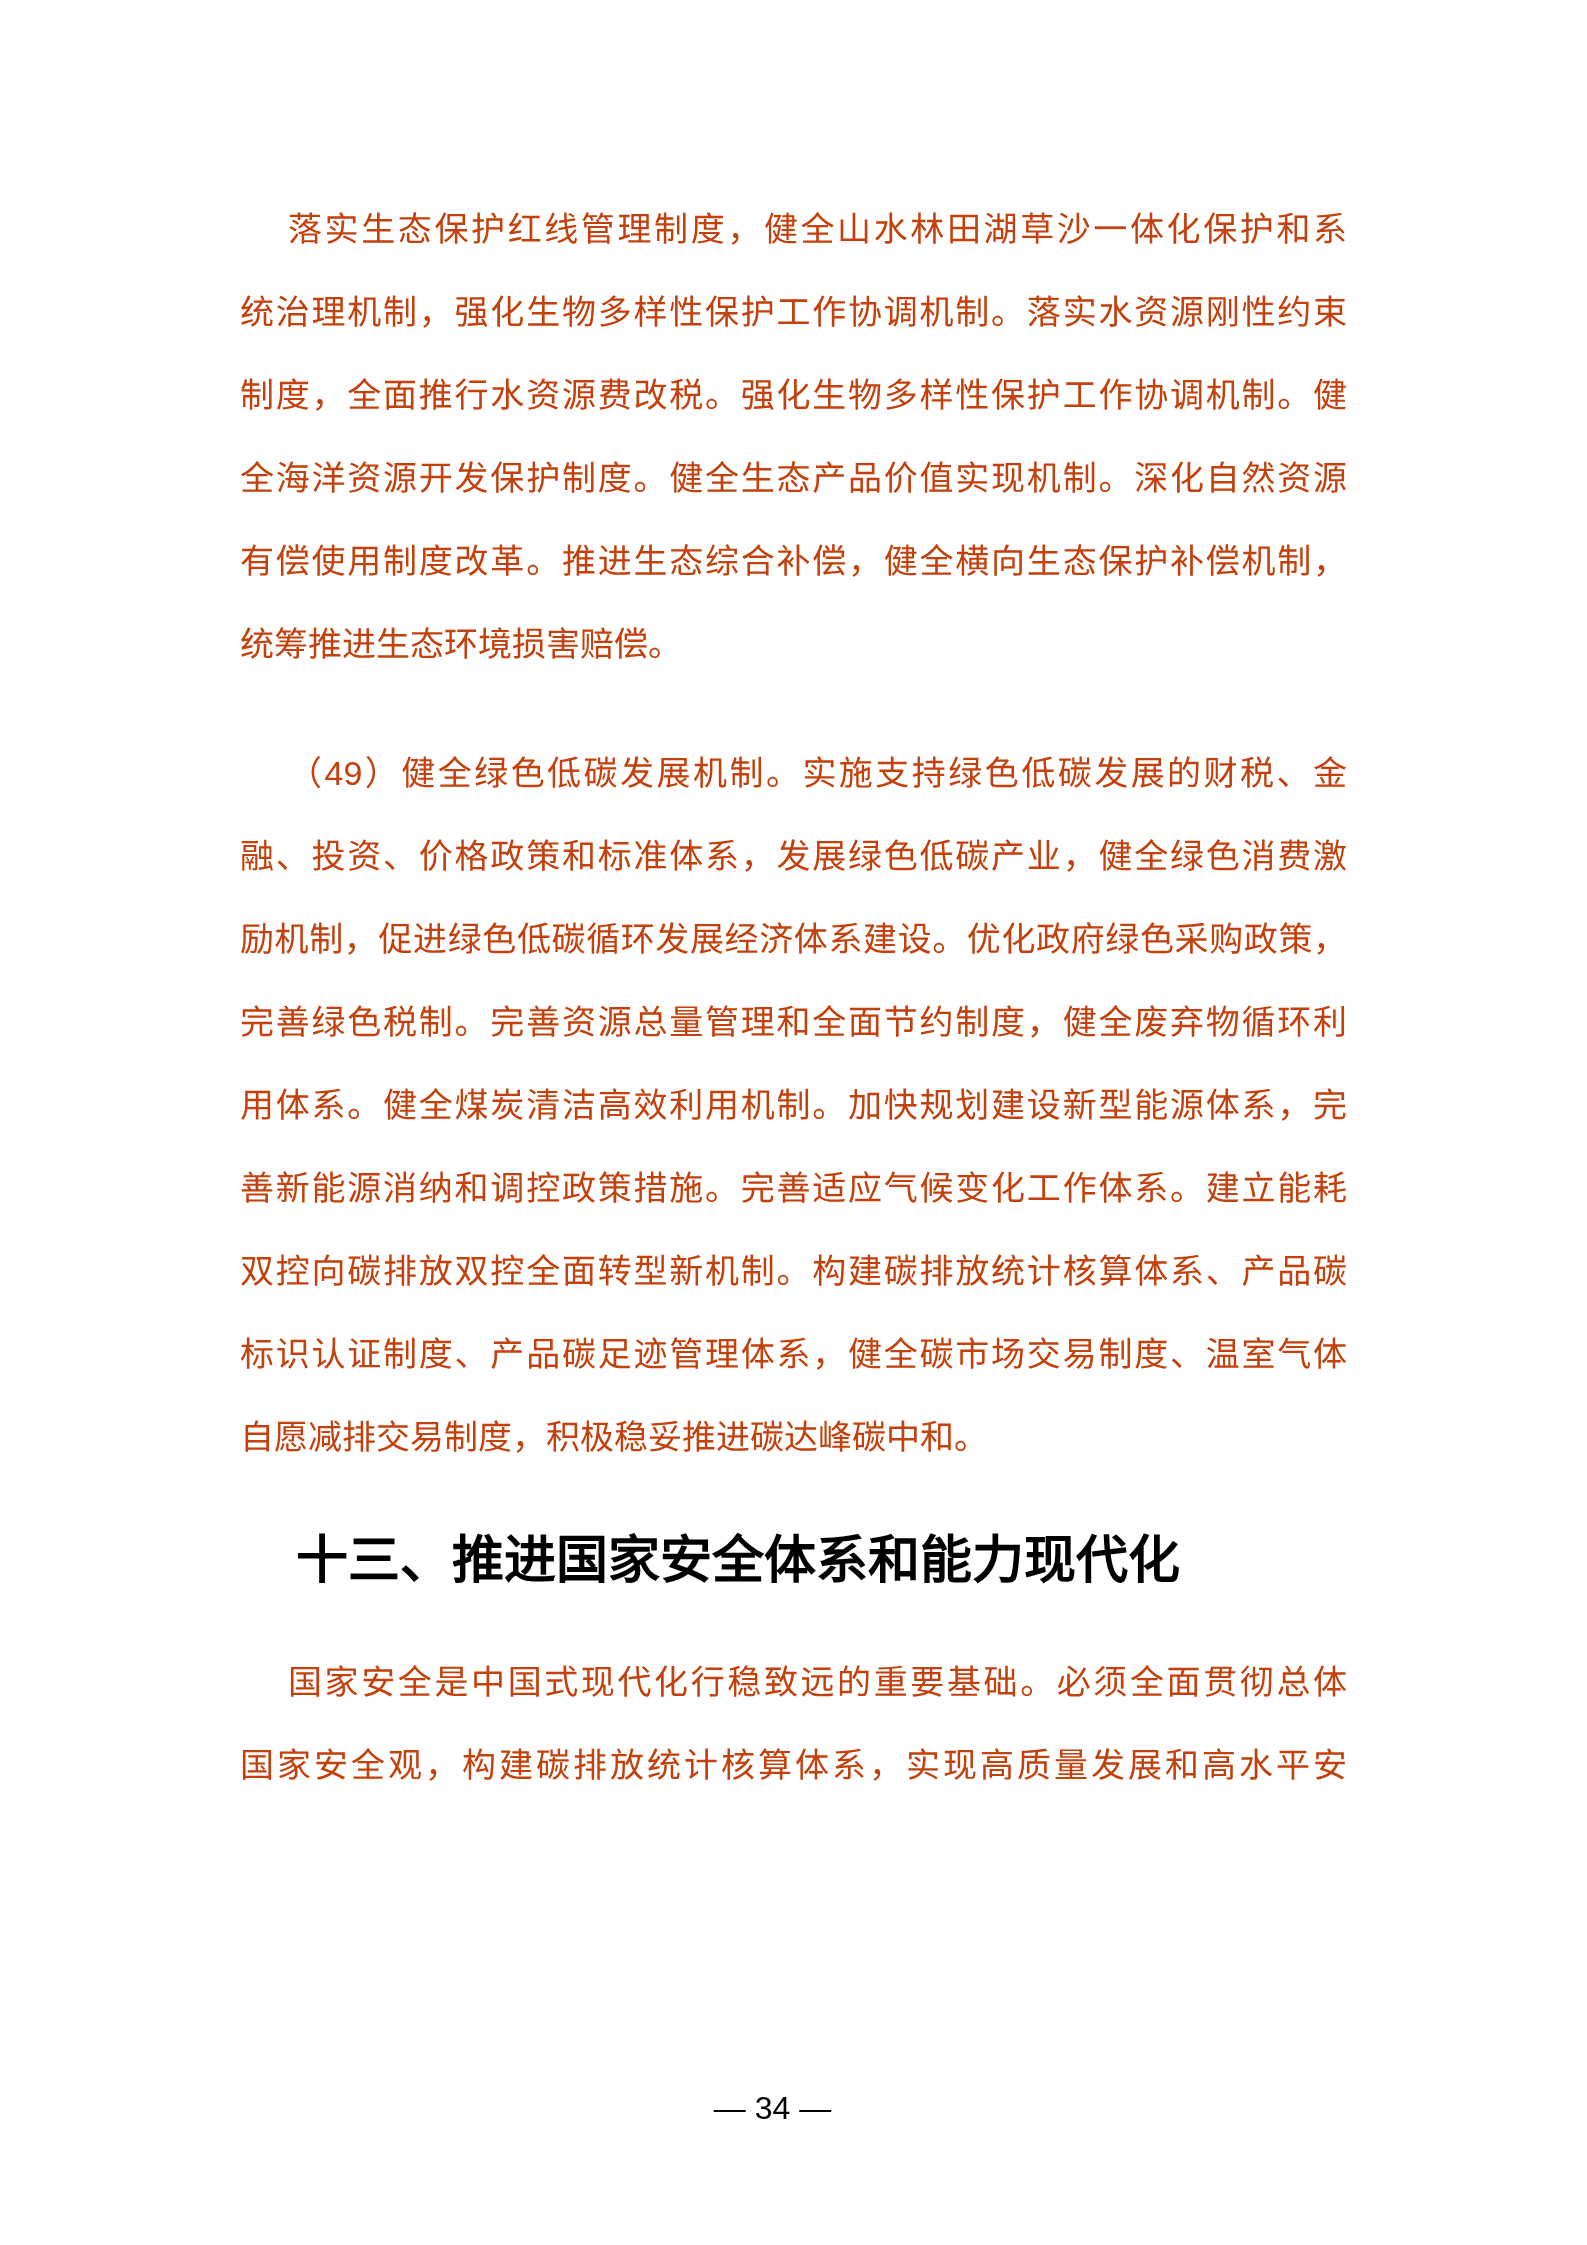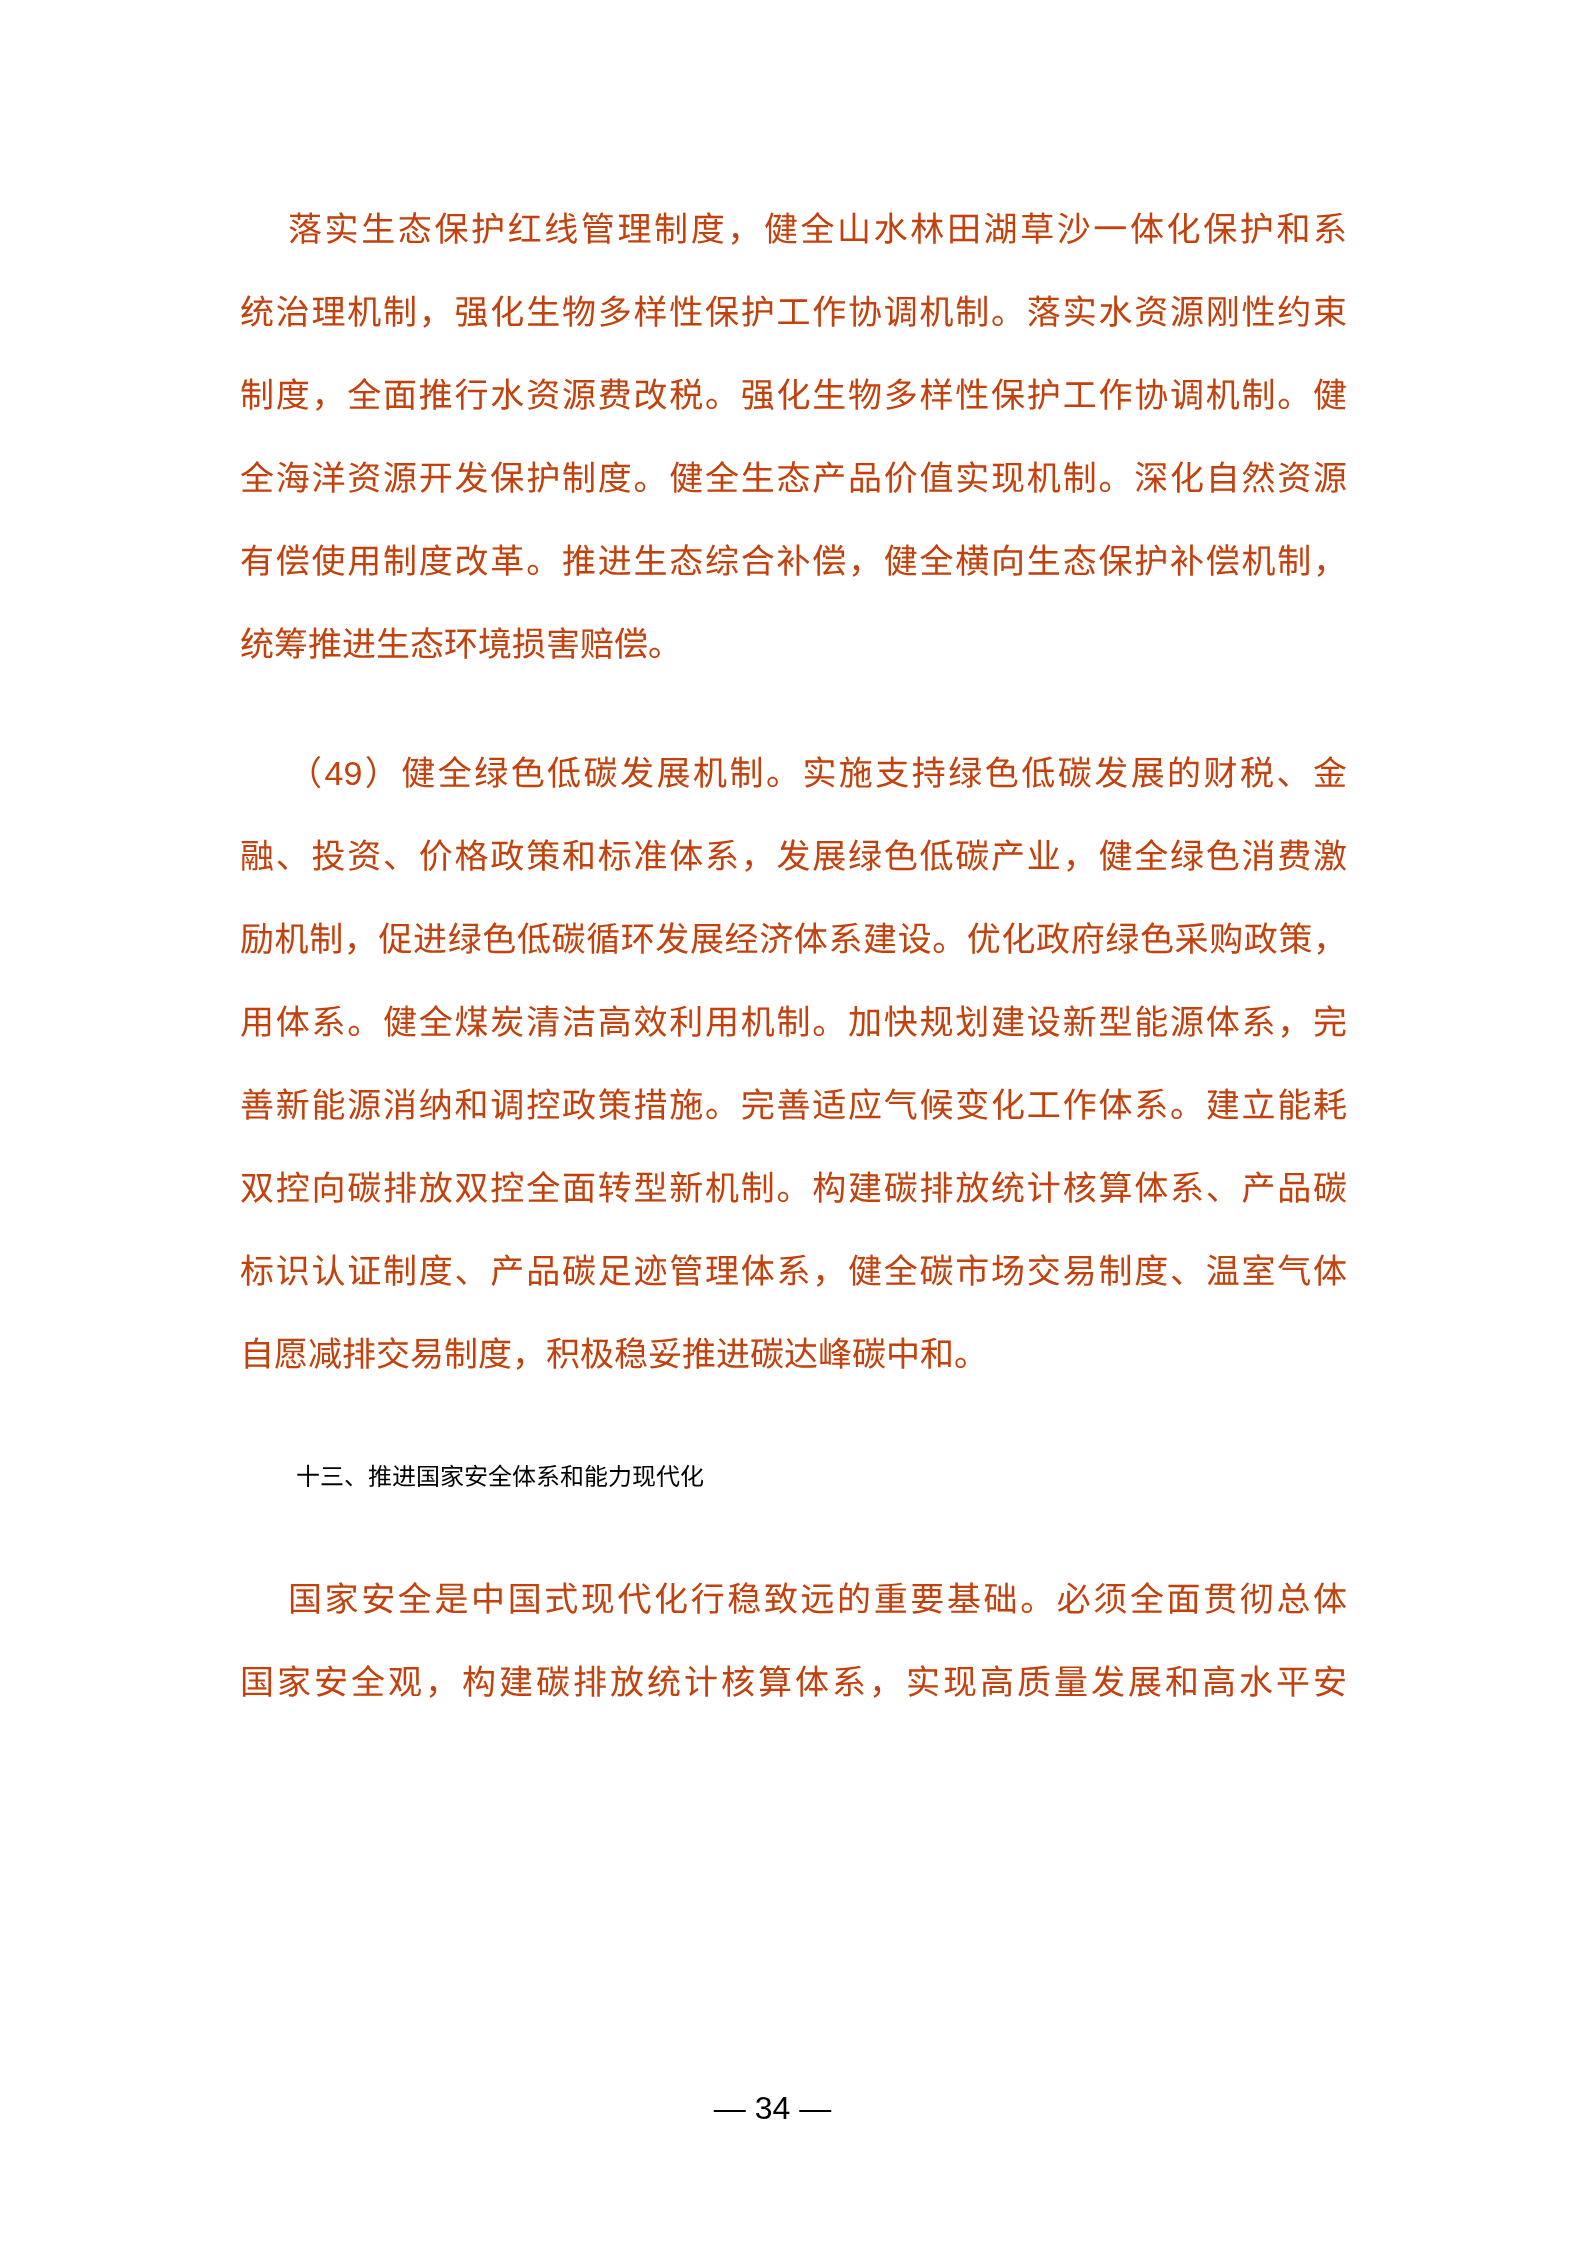--- a/index.html
+++ b/index.html
@@ -29,22 +29,22 @@
     letter-spacing: 0;
     color: #c2410c;
     text-align: justify;
     text-align-last: justify;
     text-justify: inter-character;
     white-space: normal;
   }
   .line.first { text-indent: 48px; }
   .line.last { text-align-last: left; }
   .heading {
-    font-size: 24px;
-    font-weight: normal;
+    font-size: 52px;
+    font-weight: bold;
     line-height: 70px;
     text-indent: 56px;
     color: #000000;
   }
   .para-after-heading { margin-top: 46px; }
   .page-footer {
     position: absolute;
     left: 0;
     top: 2086px;
     width: 1459px;
@@ -66,20 +66,21 @@
     <div class="line">制度，全面推行水资源费改税。强化生物多样性保护工作协调机制。健</div>
     <div class="line">全海洋资源开发保护制度。健全生态产品价值实现机制。深化自然资源</div>
     <div class="line">有偿使用制度改革。推进生态综合补偿，健全横向生态保护补偿机制，</div>
     <div class="line last">统筹推进生态环境损害赔偿。</div>
   </div>
 
   <div class="para">
     <div class="line first">（49）健全绿色低碳发展机制。实施支持绿色低碳发展的财税、金</div>
     <div class="line">融、投资、价格政策和标准体系，发展绿色低碳产业，健全绿色消费激</div>
     <div class="line">励机制，促进绿色低碳循环发展经济体系建设。优化政府绿色采购政策，</div>
+    <div class="line">完善绿色税制。完善资源总量管理和全面节约制度，健全废弃物循环利</div>
     <div class="line">用体系。健全煤炭清洁高效利用机制。加快规划建设新型能源体系，完</div>
     <div class="line">善新能源消纳和调控政策措施。完善适应气候变化工作体系。建立能耗</div>
     <div class="line">双控向碳排放双控全面转型新机制。构建碳排放统计核算体系、产品碳</div>
     <div class="line">标识认证制度、产品碳足迹管理体系，健全碳市场交易制度、温室气体</div>
     <div class="line last">自愿减排交易制度，积极稳妥推进碳达峰碳中和。</div>
   </div>
 
   <div class="heading">十三、推进国家安全体系和能力现代化</div>
 
   <div class="para para-after-heading">

